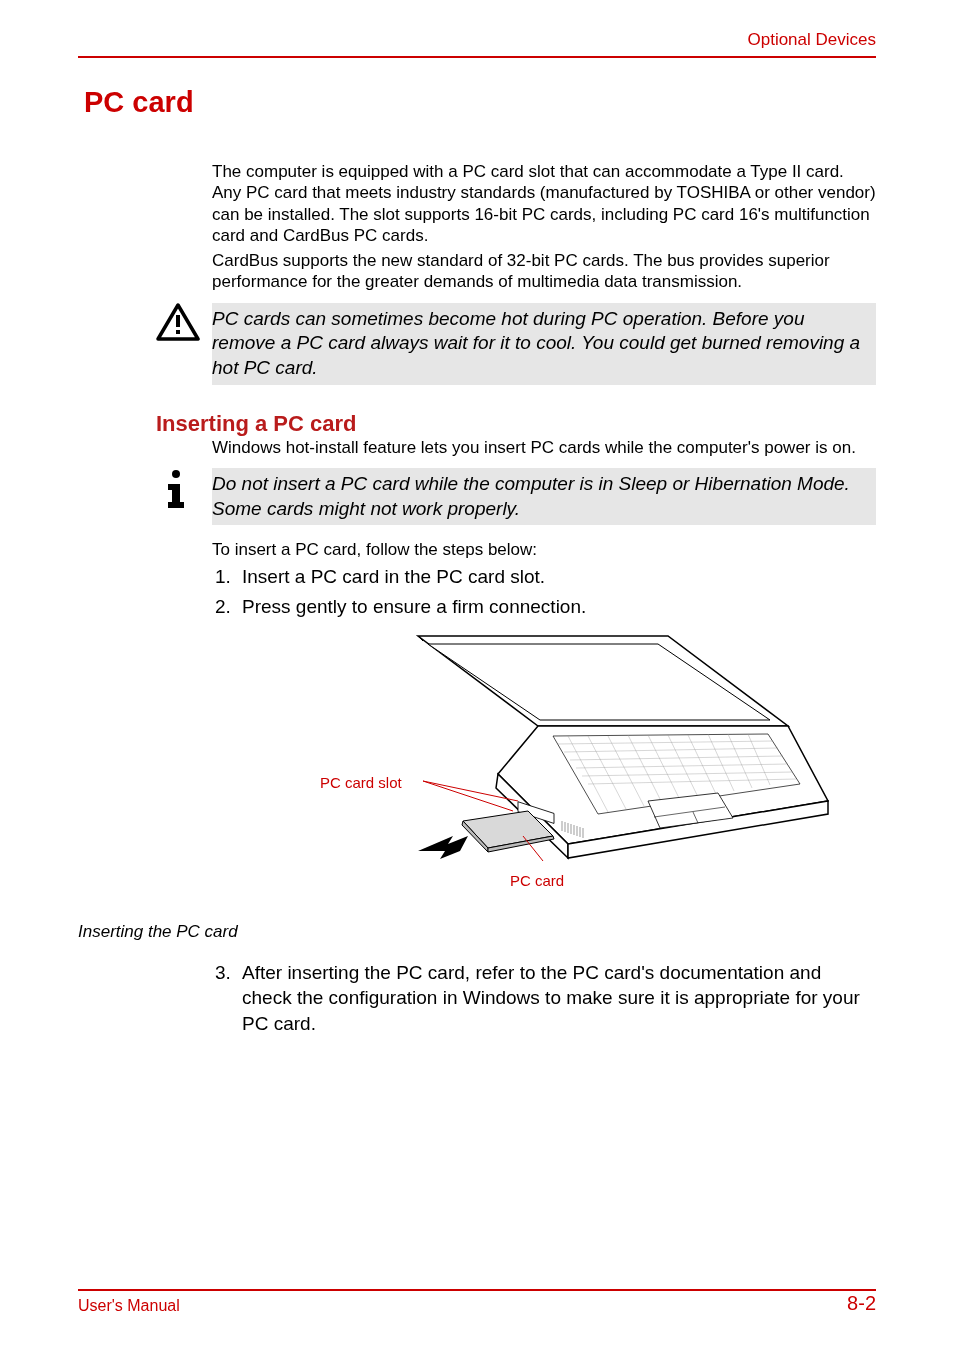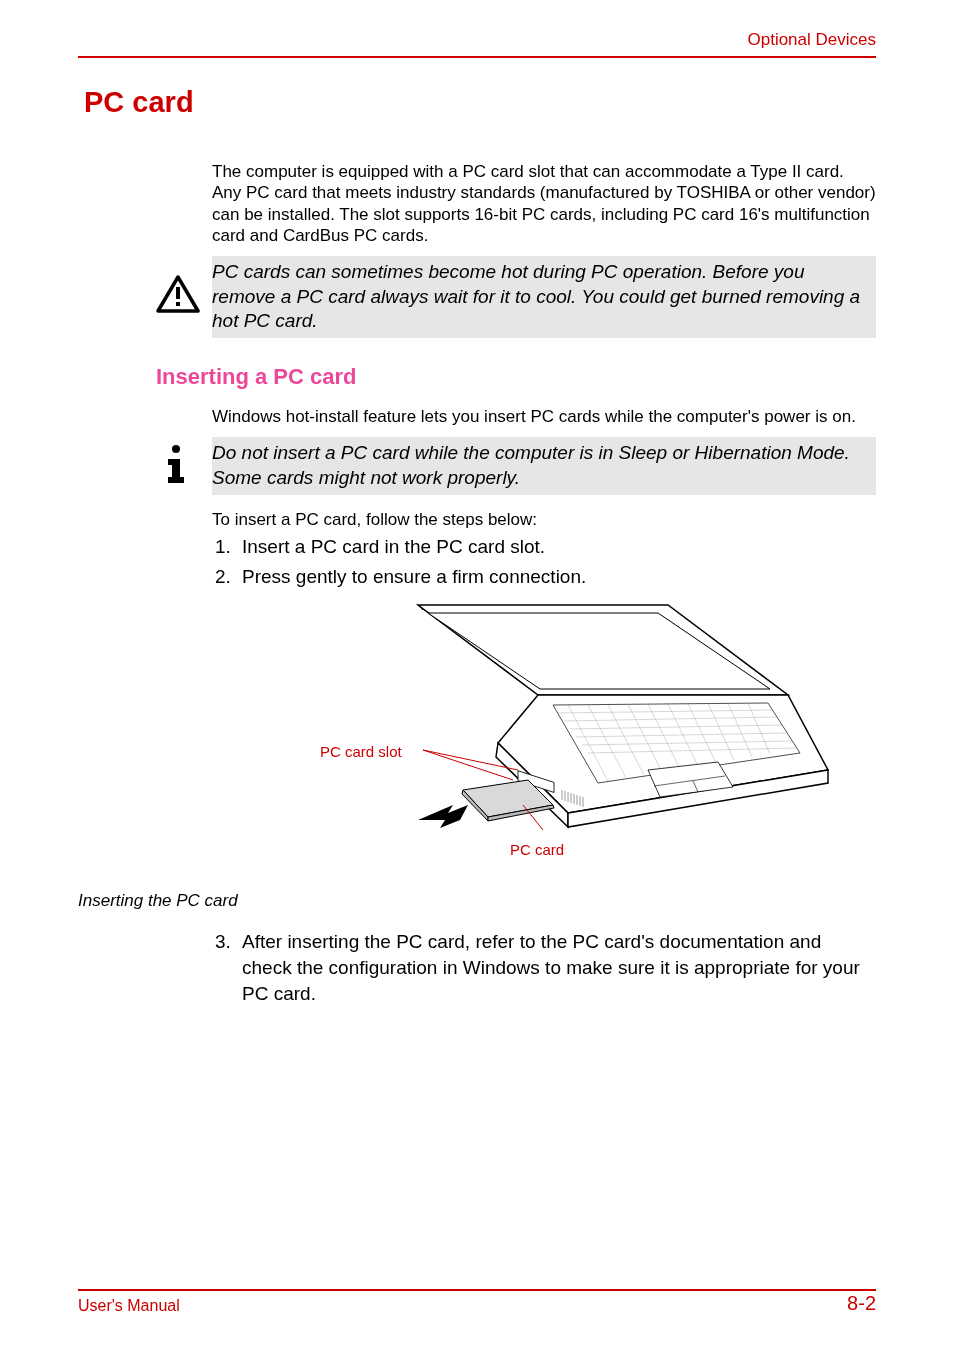--- a/index.html
+++ b/index.html
@@ -42,46 +42,45 @@
       line-height: 1.25;
       margin-left: 134px;
       margin-right: 0px;
       color: #000;
     }
     .body-text p {
       margin-bottom: 4px;
     }
     .callout {
       display: flex;
-      align-items: center;
+      align-items: flex-start;
       margin-top: 10px;
       margin-bottom: 14px;
     }
     .callout-icon {
       width: 50px;
       flex-shrink: 0;
       margin-left: 78px;
       margin-right: 6px;
     }
     .callout-text {
       background: #e6e6e6;
       font-style: italic;
       font-size: 19px;
       line-height: 1.3;
       padding: 4px 8px 4px 0;
       flex: 1;
       color: #000;
     }
     .sub-heading {
-      color: #ec4899;
+      color: #b91c1c;
       font-size: 22px;
       font-weight: bold;
       margin-left: 78px;
       margin-top: 26px;
-      margin-bottom: 16px;
     }
     .steps {
       margin-left: 134px;
       font-size: 19px;
       line-height: 1.35;
     }
     .steps li {
       margin-left: 24px;
       padding-left: 6px;
       margin-bottom: 4px;
@@ -144,20 +143,21 @@
 </head>
 <body>
 
 <div class="header-text">Optional Devices</div>
 <div class="header-line"></div>
 
 <h1 class="main-heading">PC card</h1>
 
 <div class="body-text">
   <p>The computer is equipped with a PC card slot that can accommodate a Type II card. Any PC card that meets industry standards (manufactured by TOSHIBA or other vendor) can be installed. The slot supports 16-bit PC cards, including PC card 16's multifunction card and CardBus PC cards.</p>
+  <p>CardBus supports the new standard of 32-bit PC cards. The bus provides superior performance for the greater demands of multimedia data transmission.</p>
 </div>
 
 <div class="callout">
   <div class="callout-icon">
     <svg width="44" height="40" viewBox="0 0 44 40">
       <polygon points="22,2 42,36 2,36" fill="none" stroke="#000" stroke-width="3.5" stroke-linejoin="round"></polygon>
       <rect x="20" y="12" width="4" height="12" fill="#000"></rect>
       <rect x="20" y="27" width="4" height="4" fill="#000"></rect>
     </svg>
   </div>

